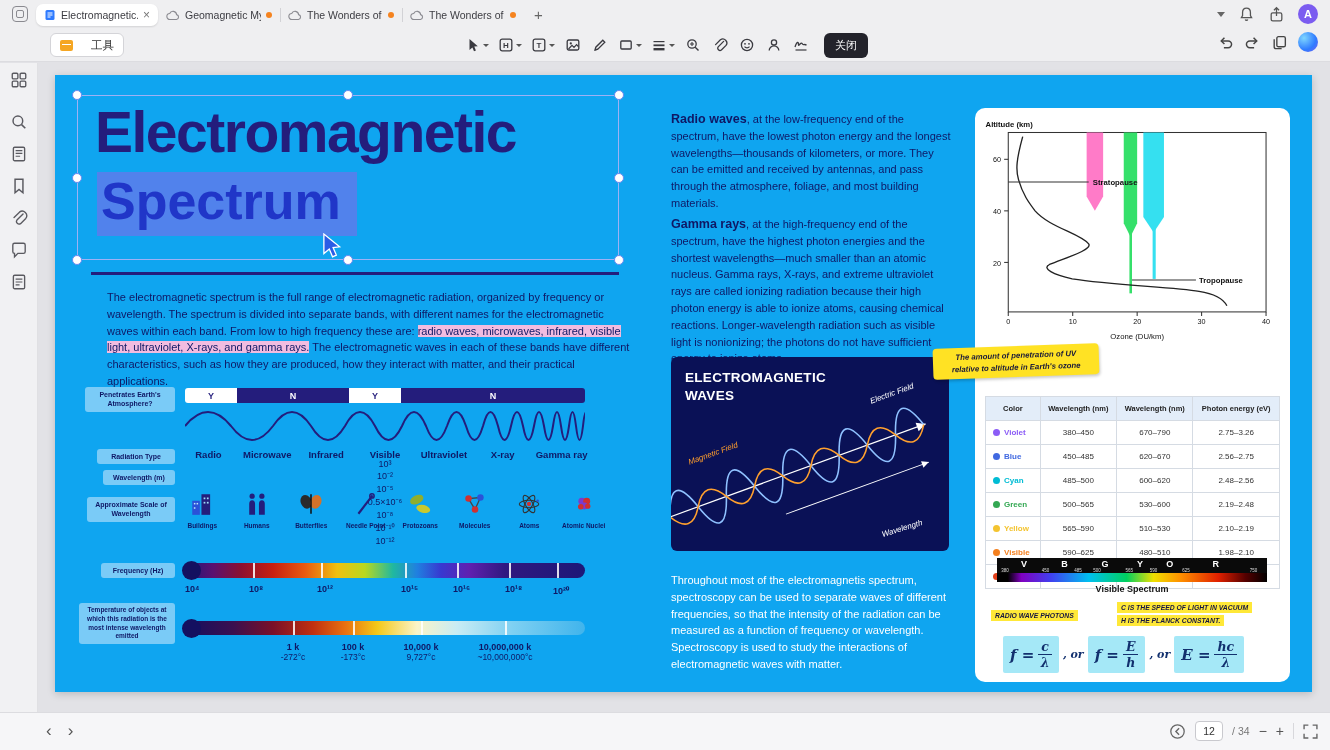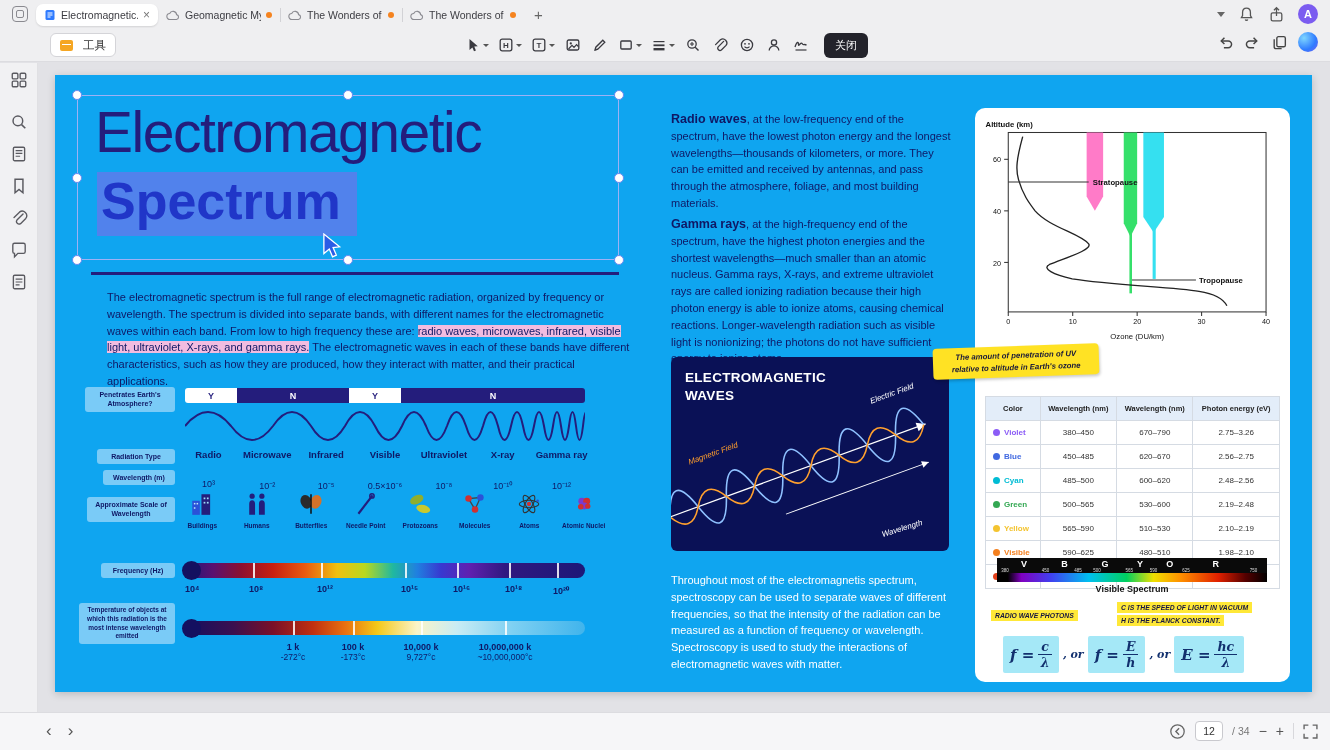--- a/index.html
+++ b/index.html
@@ -19,21 +19,21 @@
   .cloud-ico { width:14px; height:11px; flex:0 0 auto; }
   .tab-close { font-size:12px; color:#777; line-height:1; cursor:pointer; }
   .dot { width:6px; height:6px; border-radius:50%; background:#F5831F; flex:0 0 auto; }
   .newtab { font-size:15px; color:#666; margin-left:10px; cursor:pointer; }
   .tabbar-right { margin-left:auto; display:flex; align-items:center; gap:13px; padding-right:12px; }
   .chev { width:0; height:0; border-left:4px solid transparent; border-right:4px solid transparent; border-top:5px solid #666; }
   .avatar { width:20px; height:20px; border-radius:50%; background:#7B5CF0; color:#fff; font-size:11px; font-weight:700; display:flex; align-items:center; justify-content:center; }
 
   
   .toolbar { position:absolute; top:28px; left:0; right:0; height:34px; background:#EFEFF1; border-bottom:1px solid #DCDCE0; }
-  .tools-btn { position:absolute; left:50px; top:5px; height:24px; background:#fff; border:1px solid #d4d4d8; border-radius:6px; display:flex; align-items:center; gap:10px; padding:0 9px; font-size:11.5px; color:#333; cursor:pointer; }
+  .tools-btn { position:absolute; left:50px; top:5px; height:24px; background:#fff; border:1px solid #d4d4d8; border-radius:6px; display:flex; align-items:center; gap:18px; padding:0 9px; font-size:11.5px; color:#333; cursor:pointer; }
   .tools-glyph { width:13px; height:11px; background:#F5A623; border-radius:2px; position:relative; }
   .tools-glyph::after{content:'';position:absolute;left:2px;top:4px;right:2px;height:1.5px;background:#fff;}
   .tool-group { position:absolute; left:462px; top:4px; display:flex; align-items:center; gap:3px; }
   .tbtn { height:26px; min-width:24px; padding:0 3px; border-radius:5px; display:flex; align-items:center; justify-content:center; gap:2px; cursor:pointer; }
   .tbtn svg { display:block; }
   .dchev { width:0; height:0; border-left:3px solid transparent; border-right:3px solid transparent; border-top:3.5px solid #555; }
   .close-btn { margin-left:8px; background:#23232B; color:#fff; border-radius:6px; font-size:11px; padding:5px 11px; cursor:pointer; }
   .toolbar-right { position:absolute; right:12px; top:4px; display:flex; align-items:center; gap:10px; }
   .ai-orb { width:20px; height:20px; border-radius:50%; background:radial-gradient(circle at 30% 30%, #7fd6ff, #2f7bff 60%, #7b5cf0); cursor:pointer; }
 
@@ -45,21 +45,21 @@
   
   .canvas { position:absolute; left:38px; top:63px; right:0; bottom:38px; background:#E2E2E6; }
   .page { position:absolute; left:17px; top:12px; width:1257px; height:617px; background:#0FA5F0; box-shadow:0 2px 8px rgba(0,0,0,.18); }
 
   
   .sel-box { position:absolute; left:22px; top:20px; width:542px; height:165px; border:1.5px solid #9DB1F5; }
   .hdl { position:absolute; width:10px; height:10px; border-radius:50%; background:#fff; border:1.5px solid #6B8AF0; }
   .h-tl{left:-6px;top:-6px}.h-tm{left:calc(50% - 5px);top:-6px}.h-tr{right:-6px;top:-6px}
   .h-ml{left:-6px;top:calc(50% - 5px)}.h-mr{right:-6px;top:calc(50% - 5px)}
   .h-bl{left:-6px;bottom:-6px}.h-bm{left:calc(50% - 5px);bottom:-6px}.h-br{right:-6px;bottom:-6px}
-  .title1 { position:absolute; left:40px; top:26px; font-size:57px; font-weight:400; letter-spacing:-1.5px; color:#241D7C; line-height:1.1; }
+  .title1 { position:absolute; left:40px; top:26px; font-size:57px; font-weight:700; letter-spacing:-1.5px; color:#241D7C; line-height:1.1; }
   .title2 { position:absolute; left:42px; top:97px; }
   .title2 span { font-size:52px; font-weight:600; color:#2036C8; background:#5182EC; padding:0 16px 6px 4px; line-height:1.15; }
   .mouse-cursor { position:absolute; left:266px; top:158px; z-index:5; }
   .title-rule { position:absolute; left:36px; top:197px; width:528px; height:3px; background:#241D7C; }
 
   .p { position:absolute; font-size:11px; line-height:16.8px; color:#0F1865; }
   .p b.inh { font-size:12.5px; font-weight:800; }
   .hl-pink { background:#F2BCE0; }
   .intro { left:52px; top:214px; width:528px; }
 
@@ -71,21 +71,21 @@
   #lbl-wl{left:28px; top:85px; width:72px;}
   #lbl-scale{left:12px; top:112px; width:88px;}
   #lbl-freq{left:26px; top:178px; width:74px;}
   #lbl-temp{left:4px; top:218px; width:96px; font-size:6.5px;}
   .atm-bar { position:absolute; left:110px; top:3px; width:400px; height:15px; display:flex; border-radius:3px; overflow:hidden; }
   .seg { display:flex; align-items:center; justify-content:center; font-size:9px; font-weight:800; }
   .seg.y { background:#fff; color:#241D7C; } .seg.n { background:#241D7C; color:#fff; }
   .wave-wrap { position:absolute; left:110px; top:18px; width:400px; height:46px; }
   .types-row, .wl-row { position:absolute; left:104px; width:412px; display:flex; }
   .types-row { top:64px; } .types-row span { flex:1; text-align:center; font-size:9.5px; font-weight:800; color:#0F1865; }
-  .wl-row { top:94px; } .wl-row span { flex:1; text-align:center; font-size:9px; color:#0F1865; }
+  .wl-row { top:74px;flex-direction:column; } .wl-row span { flex:1; text-align:center; font-size:9px; color:#0F1865; }
   .scale-row { position:absolute; left:100px; top:104px; width:436px; display:flex; }
   .scale-cell { flex:1; display:flex; flex-direction:column; align-items:center; gap:3px; }
   .scale-cell svg { width:26px; height:30px; }
   .scale-cell .sl { font-size:6.5px; font-weight:700; color:#0F1865; text-align:center; }
   .grad-bar { position:absolute; left:110px; height:15px; width:400px; border-radius:9px; }
   .freq-bar { top:178px; background:linear-gradient(90deg,#1D1878 0%,#5a1070 7%,#8c1030 14%,#c81f10 22%,#e85a10 30%,#f0c010 38%,#b8d820 45%,#20b8a0 52%,#2080e0 58%,#3838d0 64%,#6020b0 71%,#301880 80%,#1D1878 100%); }
   .temp-bar { top:236px; height:14px; background:linear-gradient(90deg,#141060 0%,#3a1050 12%,#7a1028 22%,#c03010 32%,#e87010 40%,#f4c818 48%,#faf4c8 58%,#c8ecf4 68%,#7ed0f2 82%,#40b4ec 100%); }
   .grad-bar::before { content:''; position:absolute; left:-3px; top:-2px; width:19px; height:19px; border-radius:50%; background:#141060; }
   .grad-bar .tick { position:absolute; top:0; bottom:0; width:1.5px; background:rgba(255,255,255,.85); }
   .freq-vals { position:absolute; left:110px; top:199px; width:400px; height:14px; }

